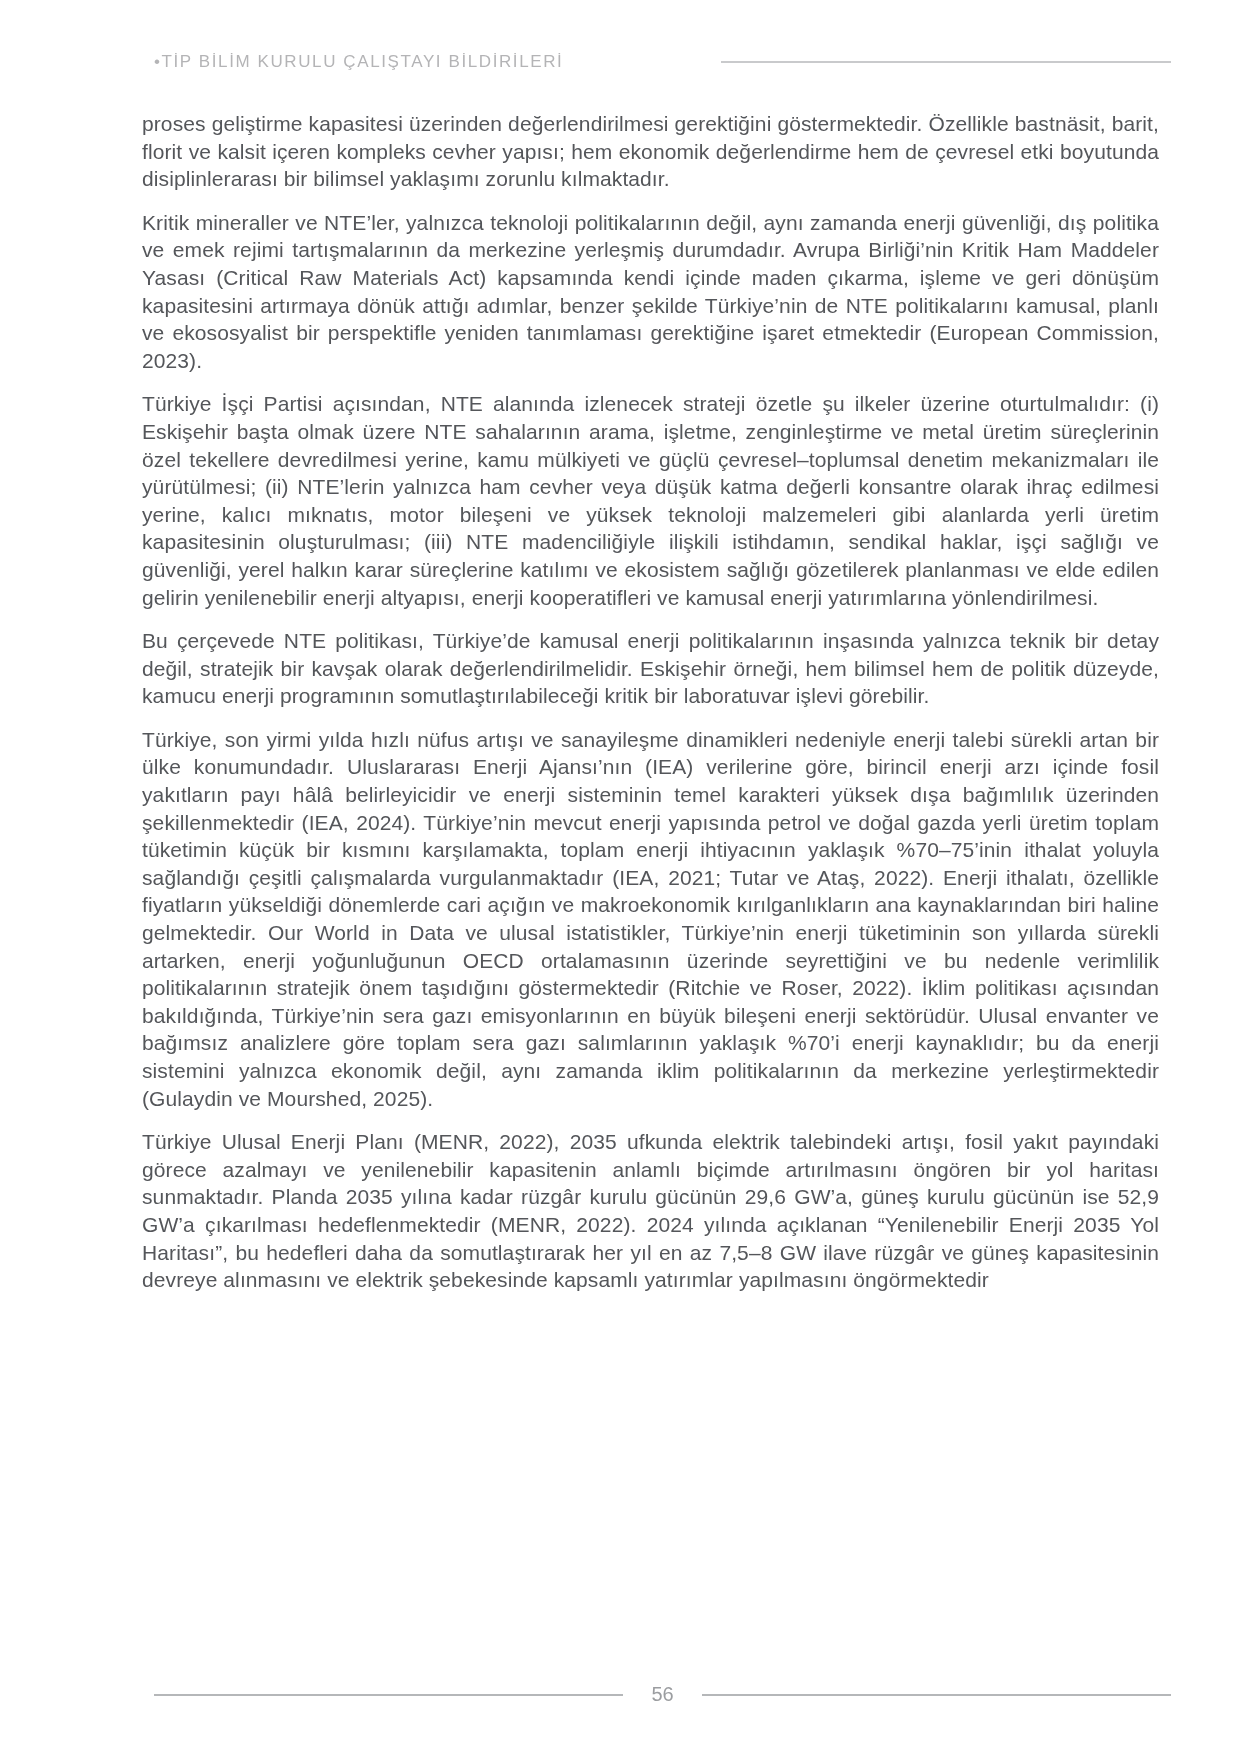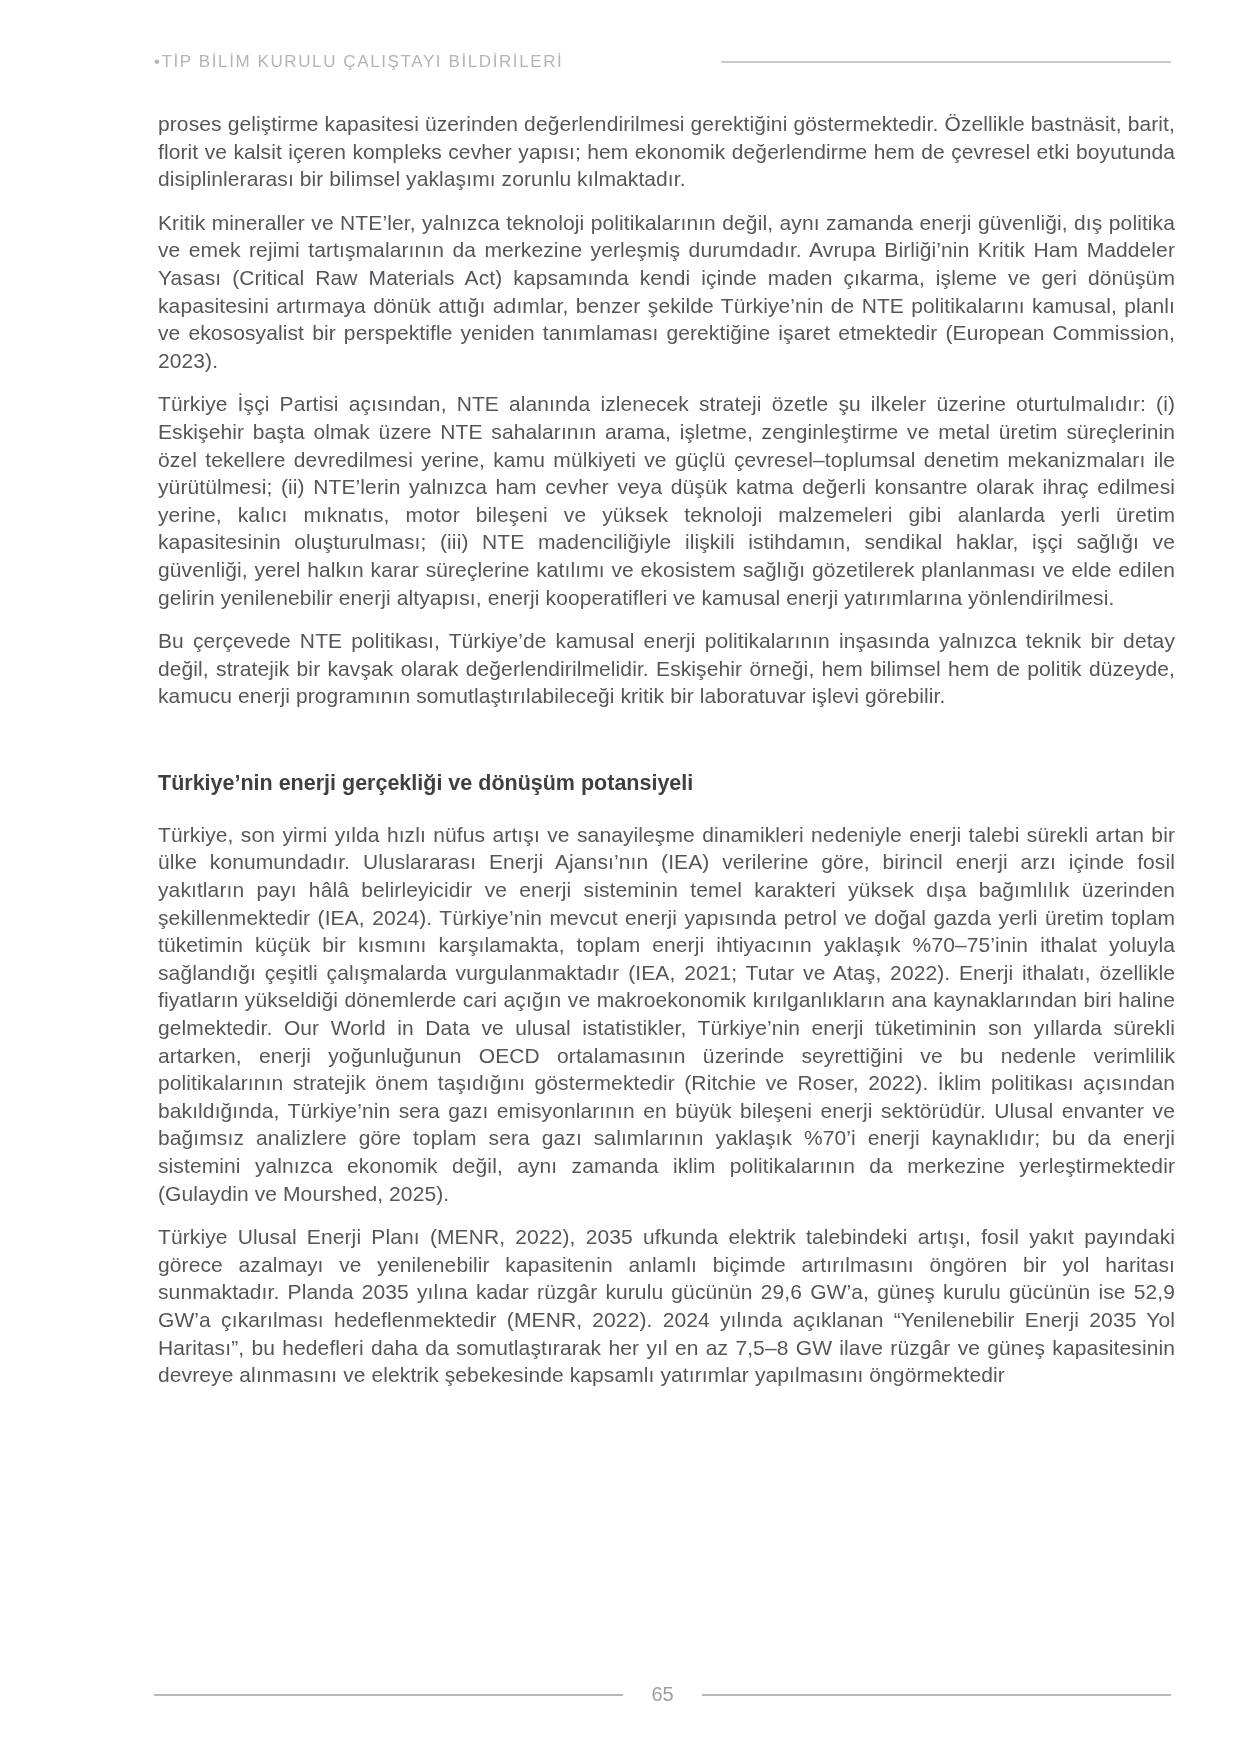--- a/index.html
+++ b/index.html
@@ -42,21 +42,21 @@
     flex: 1;
     height: 2px;
     background: #c9cacc;
     margin-left: 158px;
   }
 
   
   .content {
     position: absolute;
     top: 110px;
-    left: 110px;
+    left: 94px;
     width: 1017px;
   }
   .para {
     font-size: 21px;
     line-height: 27.6px;
     color: #54565a;
     text-align: justify;
     margin: 0 0 16px 0;
     letter-spacing: 0.1px;
   }
@@ -101,26 +101,25 @@
   <main class="content">
 
     <section>
       <p class="para">proses geliştirme kapasitesi üzerinden değerlendirilmesi gerektiğini göstermektedir. Özellikle bastnäsit, barit, florit ve kalsit içeren kompleks cevher yapısı; hem ekonomik değerlendirme hem de çevresel etki boyutunda disiplinlerarası bir bilimsel yaklaşımı zorunlu kılmaktadır.</p>
       <p class="para">Kritik mineraller ve NTE’ler, yalnızca teknoloji politikalarının değil, aynı zamanda enerji güvenliği, dış politika ve emek rejimi tartışmalarının da merkezine yerleşmiş durumdadır. Avrupa Birliği’nin Kritik Ham Maddeler Yasası (Critical Raw Materials Act) kapsamında kendi içinde maden çıkarma, işleme ve geri dönüşüm kapasitesini artırmaya dönük attığı adımlar, benzer şekilde Türkiye’nin de NTE politikalarını kamusal, planlı ve ekososyalist bir perspektifle yeniden tanımlaması gerektiğine işaret etmektedir (European Commission, 2023).</p>
       <p class="para">Türkiye İşçi Partisi açısından, NTE alanında izlenecek strateji özetle şu ilkeler üzerine oturtulmalıdır: (i) Eskişehir başta olmak üzere NTE sahalarının arama, işletme, zenginleştirme ve metal üretim süreçlerinin özel tekellere devredilmesi yerine, kamu mülkiyeti ve güçlü çevresel–toplumsal denetim mekanizmaları ile yürütülmesi; (ii) NTE’lerin yalnızca ham cevher veya düşük katma değerli konsantre olarak ihraç edilmesi yerine, kalıcı mıknatıs, motor bileşeni ve yüksek teknoloji malzemeleri gibi alanlarda yerli üretim kapasitesinin oluşturulması; (iii) NTE madenciliğiyle ilişkili istihdamın, sendikal haklar, işçi sağlığı ve güvenliği, yerel halkın karar süreçlerine katılımı ve ekosistem sağlığı gözetilerek planlanması ve elde edilen gelirin yenilenebilir enerji altyapısı, enerji kooperatifleri ve kamusal enerji yatırımlarına yönlendirilmesi.</p>
       <p class="para">Bu çerçevede NTE politikası, Türkiye’de kamusal enerji politikalarının inşasında yalnızca teknik bir detay değil, stratejik bir kavşak olarak değerlendirilmelidir. Eskişehir örneği, hem bilimsel hem de politik düzeyde, kamucu enerji programının somutlaştırılabileceği kritik bir laboratuvar işlevi görebilir.</p>
     </section>
 
     <section>
-      <h2 class="section-heading">Türkiye’nin enerji gerçekliği ve dönüşüm potansiyeli</h2>
       <p class="para">Türkiye, son yirmi yılda hızlı nüfus artışı ve sanayileşme dinamikleri nedeniyle enerji talebi sürekli artan bir ülke konumundadır. Uluslararası Enerji Ajansı’nın (IEA) verilerine göre, birincil enerji arzı içinde fosil yakıtların payı hâlâ belirleyicidir ve enerji sisteminin temel karakteri yüksek dışa bağımlılık üzerinden şekillenmektedir (IEA, 2024). Türkiye’nin mevcut enerji yapısında petrol ve doğal gazda yerli üretim toplam tüketimin küçük bir kısmını karşılamakta, toplam enerji ihtiyacının yaklaşık %70–75’inin ithalat yoluyla sağlandığı çeşitli çalışmalarda vurgulanmaktadır (IEA, 2021; Tutar ve Ataş, 2022). Enerji ithalatı, özellikle fiyatların yükseldiği dönemlerde cari açığın ve makroekonomik kırılganlıkların ana kaynaklarından biri haline gelmektedir. Our World in Data ve ulusal istatistikler, Türkiye’nin enerji tüketiminin son yıllarda sürekli artarken, enerji yoğunluğunun OECD ortalamasının üzerinde seyrettiğini ve bu nedenle verimlilik politikalarının stratejik önem taşıdığını göstermektedir (Ritchie ve Roser, 2022). İklim politikası açısından bakıldığında, Türkiye’nin sera gazı emisyonlarının en büyük bileşeni enerji sektörüdür. Ulusal envanter ve bağımsız analizlere göre toplam sera gazı salımlarının yaklaşık %70’i enerji kaynaklıdır; bu da enerji sistemini yalnızca ekonomik değil, aynı zamanda iklim politikalarının da merkezine yerleştirmektedir (Gulaydin ve Mourshed, 2025).</p>
       <p class="para">Türkiye Ulusal Enerji Planı (MENR, 2022), 2035 ufkunda elektrik talebindeki artışı, fosil yakıt payındaki görece azalmayı ve yenilenebilir kapasitenin anlamlı biçimde artırılmasını öngören bir yol haritası sunmaktadır. Planda 2035 yılına kadar rüzgâr kurulu gücünün 29,6 GW’a, güneş kurulu gücünün ise 52,9 GW’a çıkarılması hedeflenmektedir (MENR, 2022). 2024 yılında açıklanan “Yenilenebilir Enerji 2035 Yol Haritası”, bu hedefleri daha da somutlaştırarak her yıl en az 7,5–8 GW ilave rüzgâr ve güneş kapasitesinin devreye alınmasını ve elektrik şebekesinde kapsamlı yatırımlar yapılmasını öngörmektedir</p>
     </section>
 
   </main>
 
   <footer class="page-footer">
     <span class="footer-rule"></span>
-    <span class="footer-page-number">65</span>
+    <span class="footer-page-number">56</span>
     <span class="footer-rule"></span>
   </footer>
 
 </div>
 
 </body></html>

